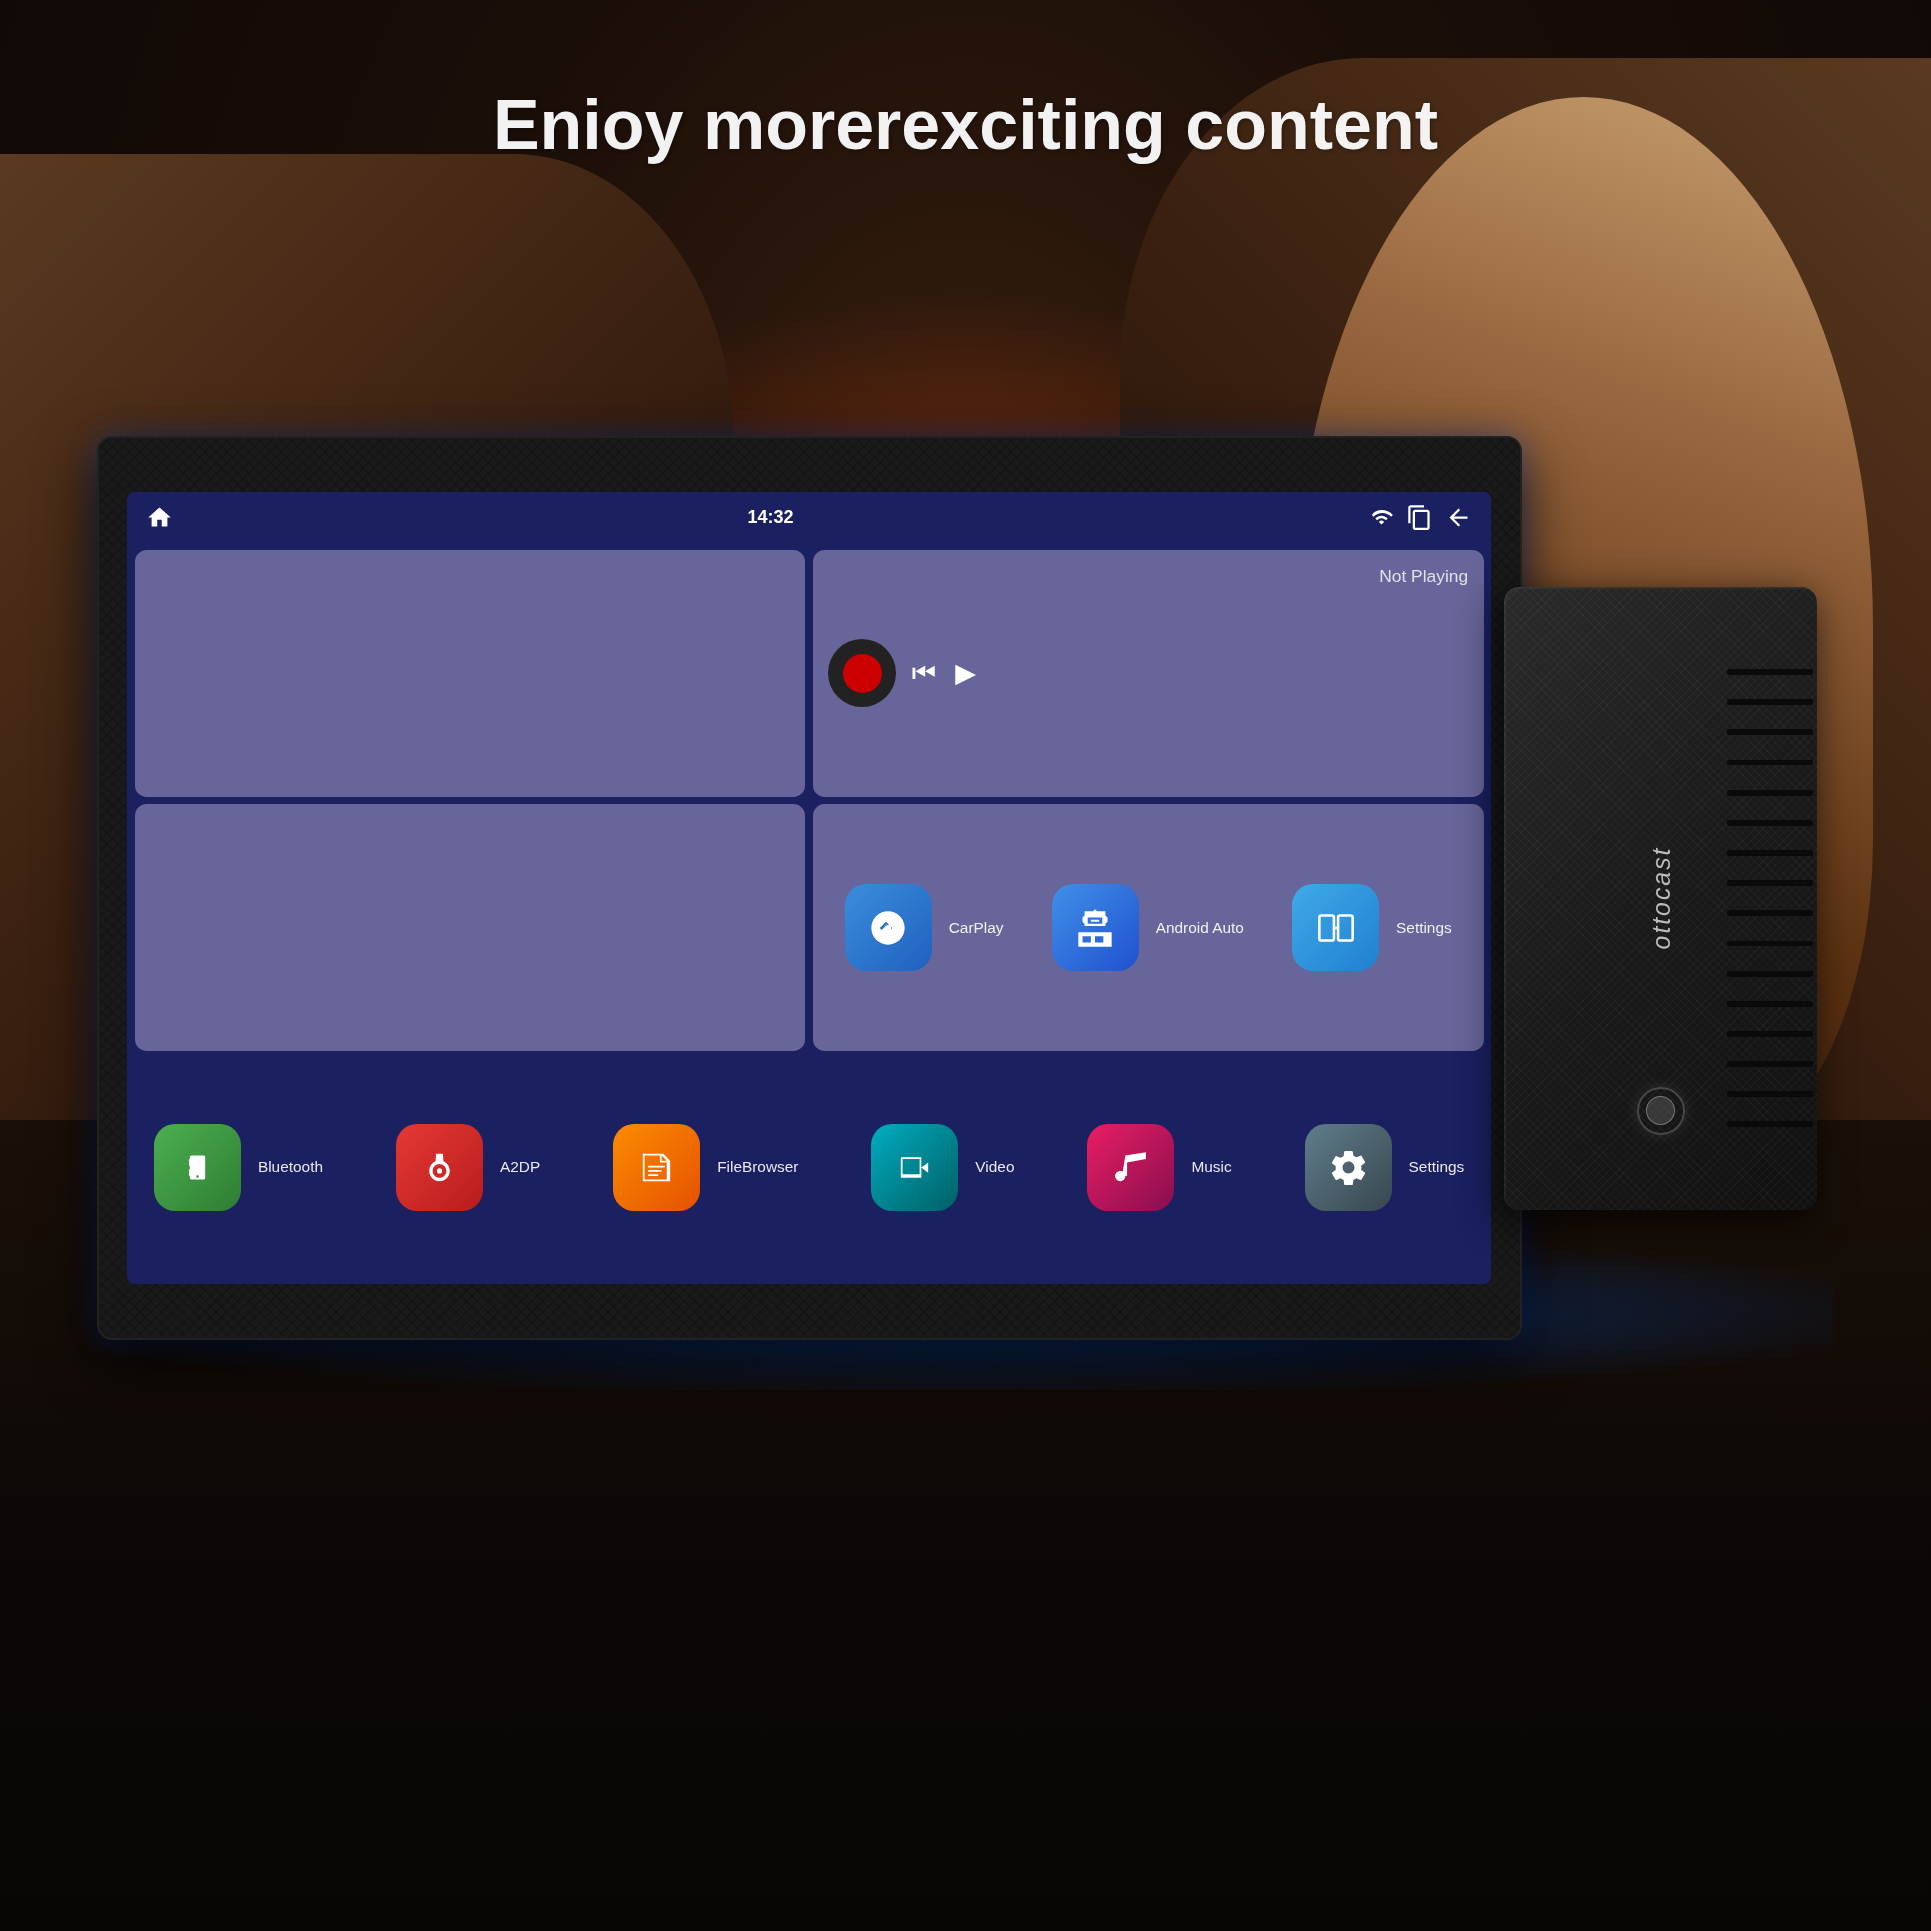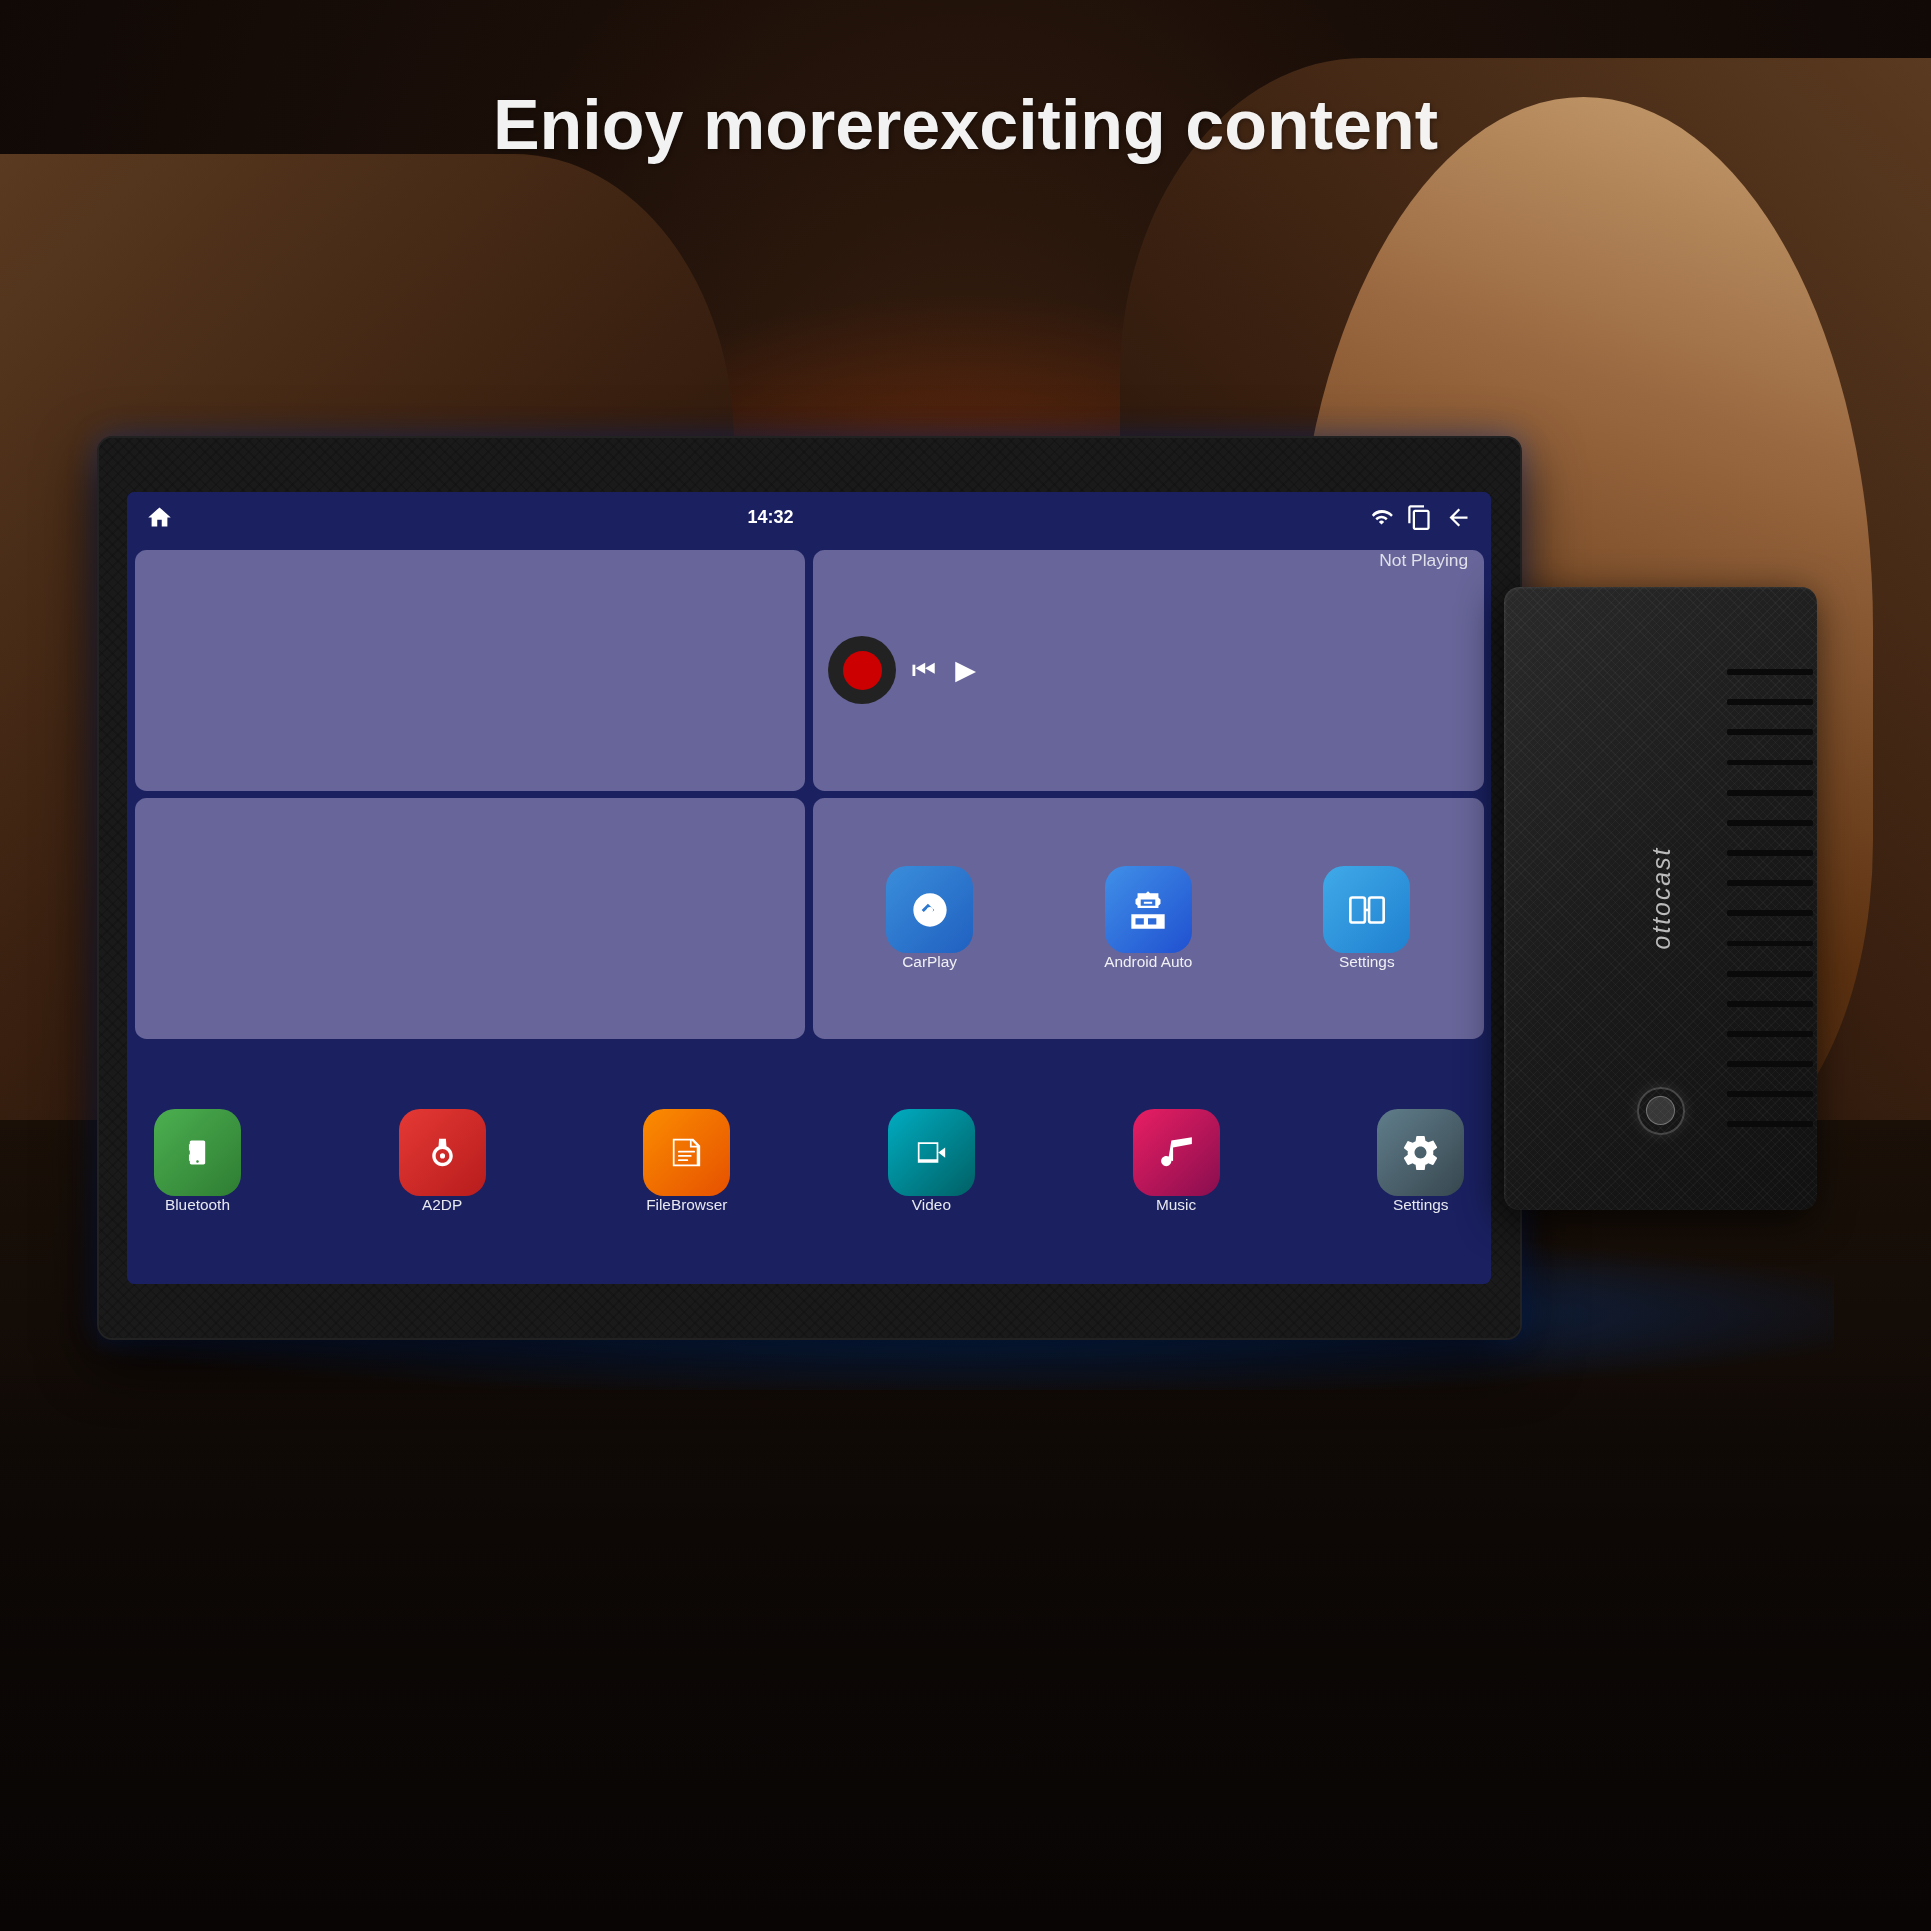--- a/index.html
+++ b/index.html
@@ -230,26 +230,26 @@
     .music-icon::before {
       content: '';
       width: 39px; height: 39px;
       background: #c00;
       border-radius: 50%;
     }
     .music-controls {
       display: flex; align-items: center; gap: 19.3px; flex: 1;
     }
     .not-playing-text {
-      position: absolute; top: 0; right: 15.4px;
+      position: absolute; top: 16px; right: 15.4px;
       color: rgba(255,255,255,0.8); font-size: 17.4px;
     }
     .ctrl-btn { color: #fff; font-size: 27px; cursor: pointer; }
     .app-icon-item {
-      display: flex; flex-direction: column; align-items: center; gap: 0;
+      display: flex; flex-direction: row; align-items: center; gap: 17px;
       cursor: pointer;
     }
     .app-icon-circle {
       width: 87px; height: 87px;
       border-radius: 21px;
       display: flex; align-items: center; justify-content: center;
       font-size: 46px;
     }
     .app-icon-label {
       color: rgba(255,255,255,0.9); font-size: 15.4px; text-align: center;

